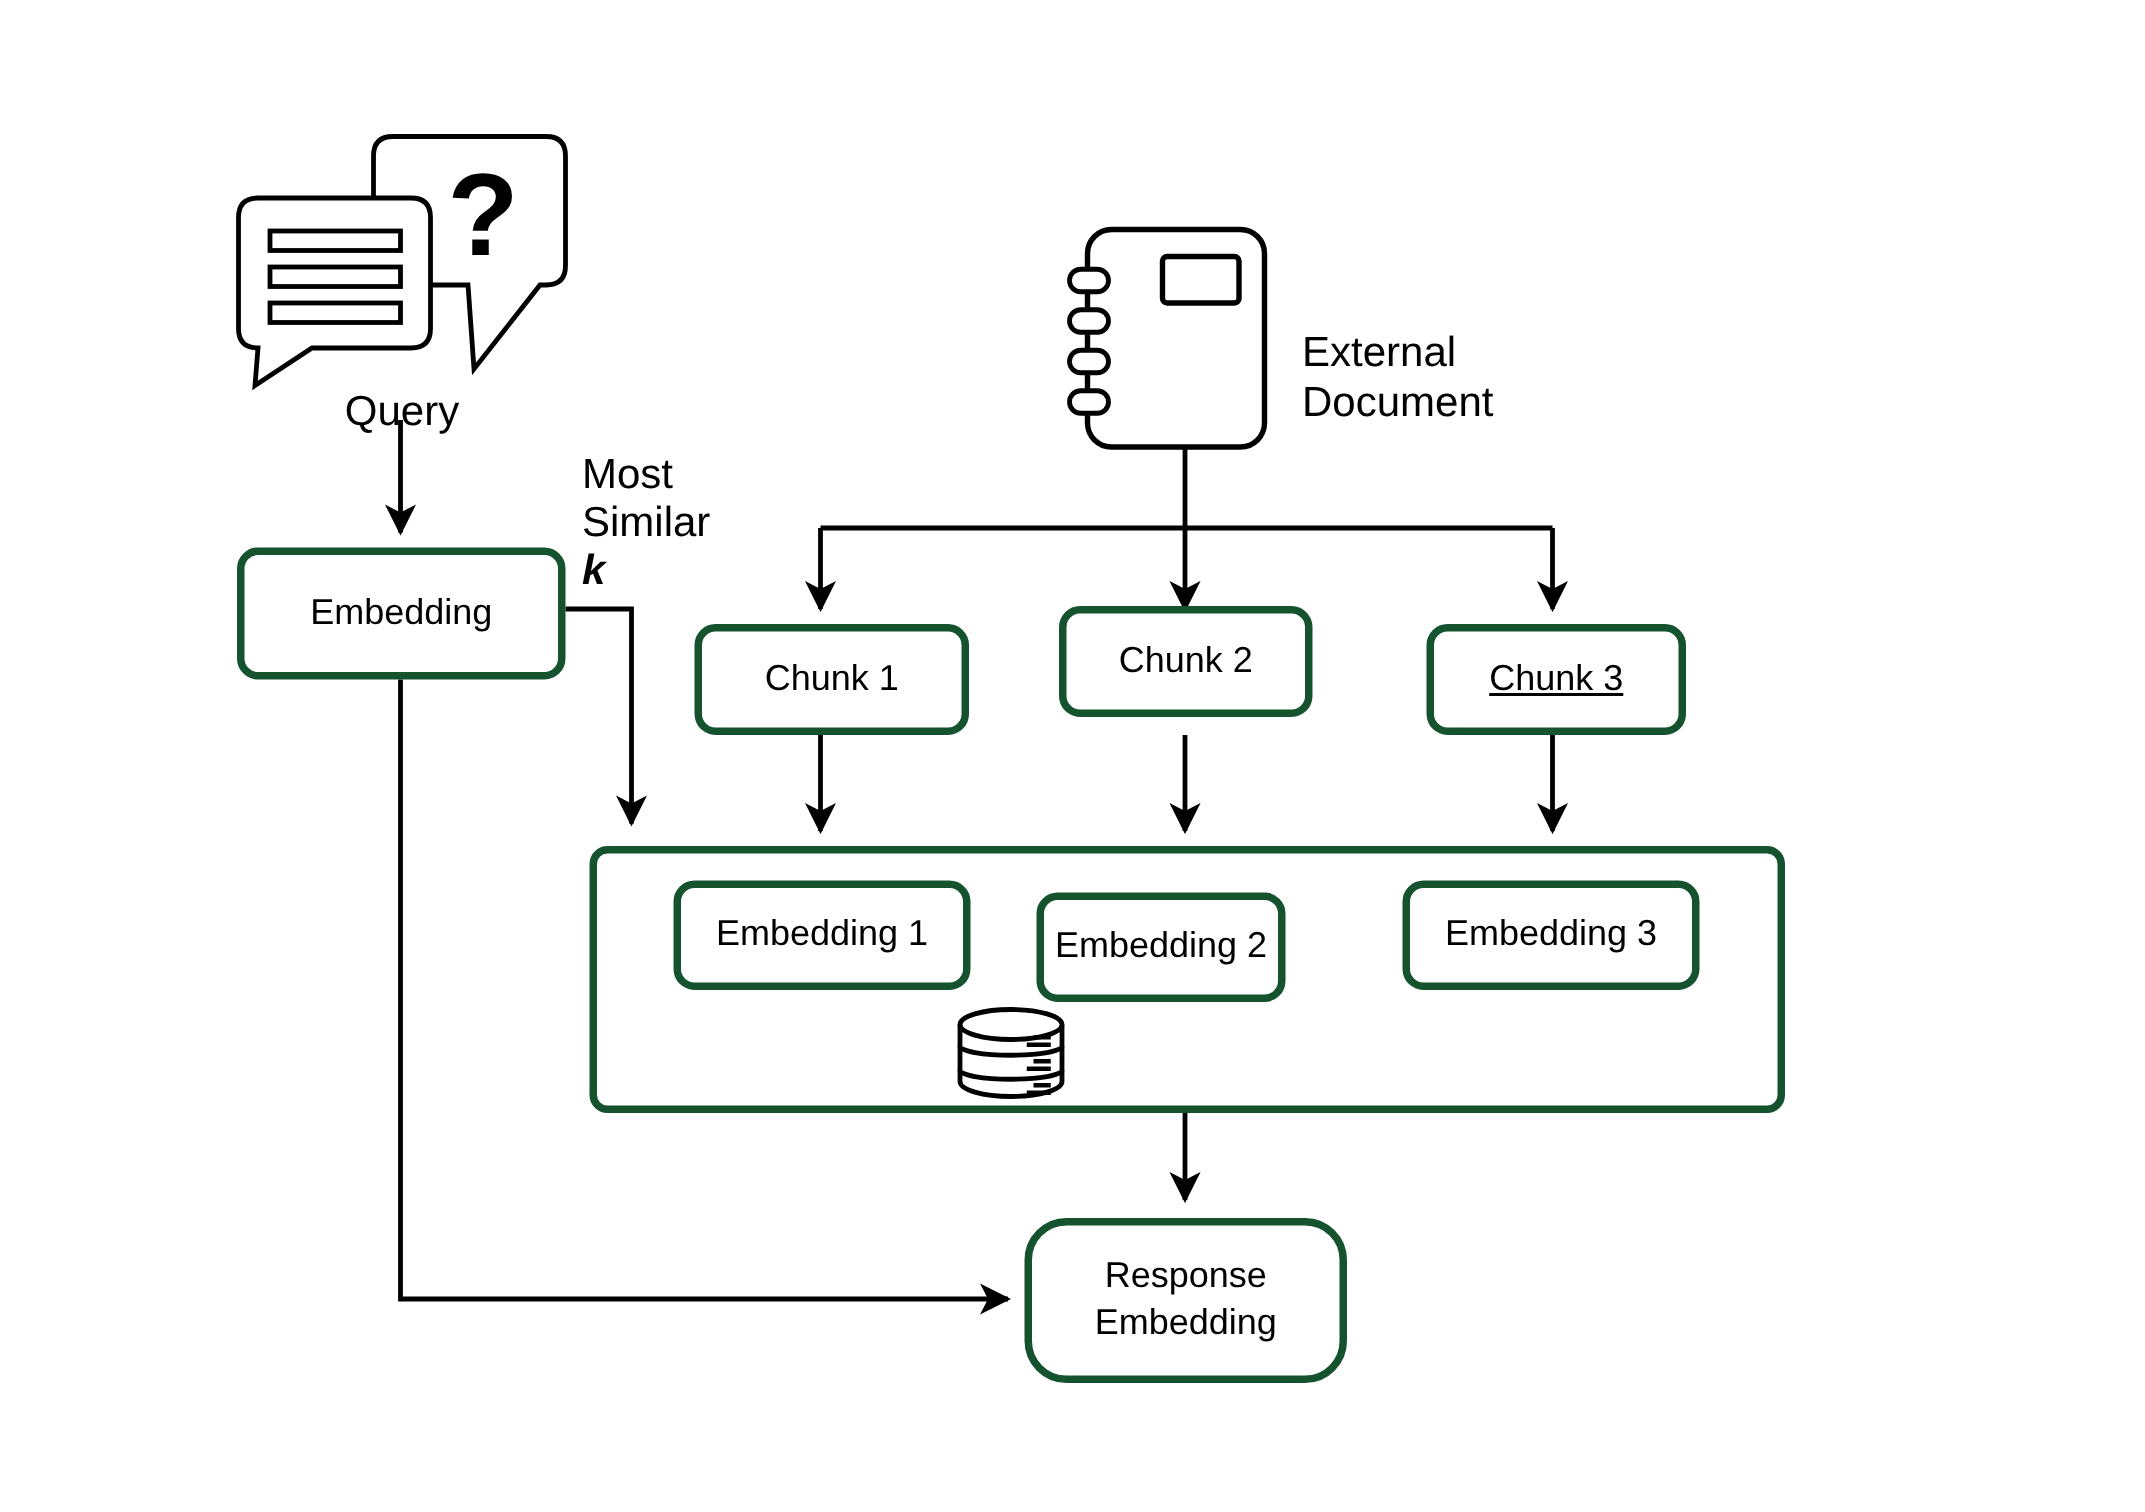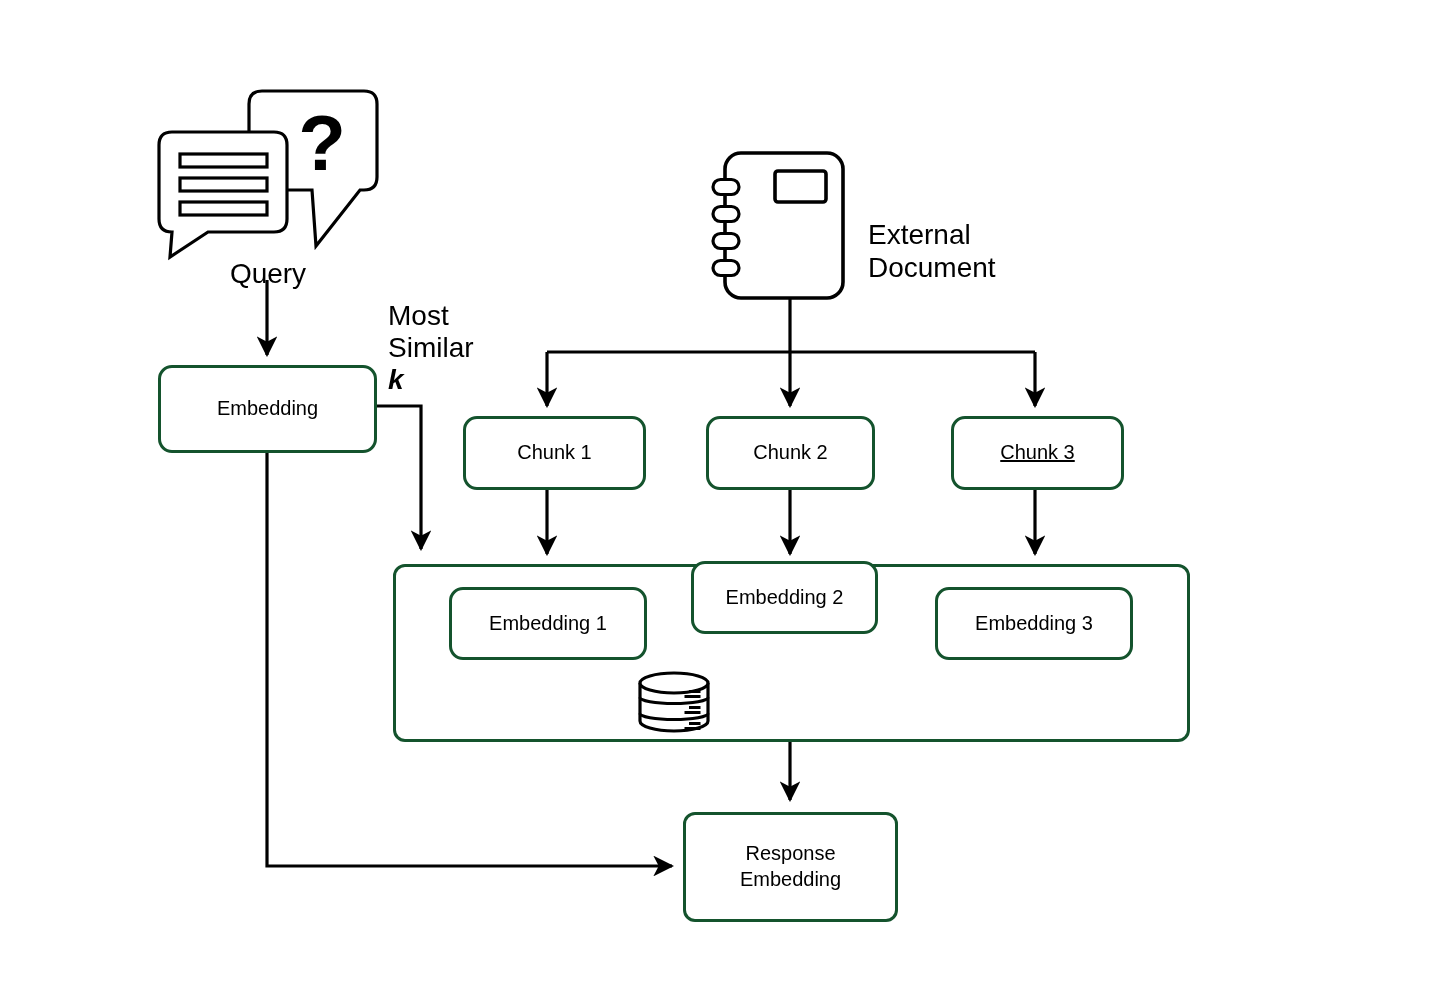--- a/index.html
+++ b/index.html
@@ -14,27 +14,27 @@
   }
   svg.wires {
     position: absolute;
     left: 0; top: 0;
     width: 1430px; height: 1008px;
     z-index: 2;
   }
   .node {
     position: absolute;
     background: #ffffff;
-    border: 3px solid #14532d;
+    border: 5px solid #14532d;
     border-radius: 14px;
     box-sizing: border-box;
     display: flex;
     align-items: center;
     justify-content: center;
-    font-size: 20px;
+    font-size: 24px;
     line-height: 1.28;
     z-index: 3;
     text-align: center;
   }
   .container-node {
     z-index: 1;
     border-radius: 12px;
     align-items: flex-start;
     justify-content: flex-start;
   }
@@ -42,27 +42,27 @@
   .lbl {
     position: absolute;
     font-size: 28px;
     white-space: nowrap;
     z-index: 4;
   }
   .lbl .ln { display: block; line-height: 32px; }
   .k-line { font-weight: bold; font-style: italic; }
   #embedding-box   { left: 158px; top: 365px; width: 219px; height: 88px; }
   #chunk-1         { left: 463px; top: 416px; width: 183px; height: 74px; }
-  #chunk-2         { left: 706px; top: 416px; width: 169px; height: 74px; }
+  #chunk-2         { left: 706px; top: 404px; width: 169px; height: 74px; }
   #chunk-3         { left: 951px; top: 416px; width: 173px; height: 74px; text-decoration: underline; }
   #vdb-container   { left: 393px; top: 564px; width: 797px; height: 178px; }
   #embedding-1     { left: 449px; top: 587px; width: 198px; height: 73px; }
-  #embedding-2     { left: 691px; top: 561px; width: 187px; height: 73px; text-align: center; }
+  #embedding-2     { left: 691px; top: 595px; width: 166px; height: 73px; text-align: center; }
   #embedding-3     { left: 935px; top: 587px; width: 198px; height: 73px; }
-  #response-box    { left: 683px; top: 812px; width: 215px; height: 110px; border-radius: 12px; }
+  #response-box    { left: 683px; top: 812px; width: 215px; height: 110px; border-radius: 28px; }
   #query-label     { left: 198px; top: 245px; width: 140px; text-align: center; margin-top: 13px; }
   #most-similar    { left: 388px; top: 300px; }
   #ext-doc-label   { left: 868px; top: 218px; }
   #ext-doc-label .ln { line-height: 33px; }
   #vdb-label       { left: 720px; top: 687px; }
   .qmark {
     font-family: "Liberation Sans", sans-serif;
     font-weight: bold;
     font-size: 78px;
   }

